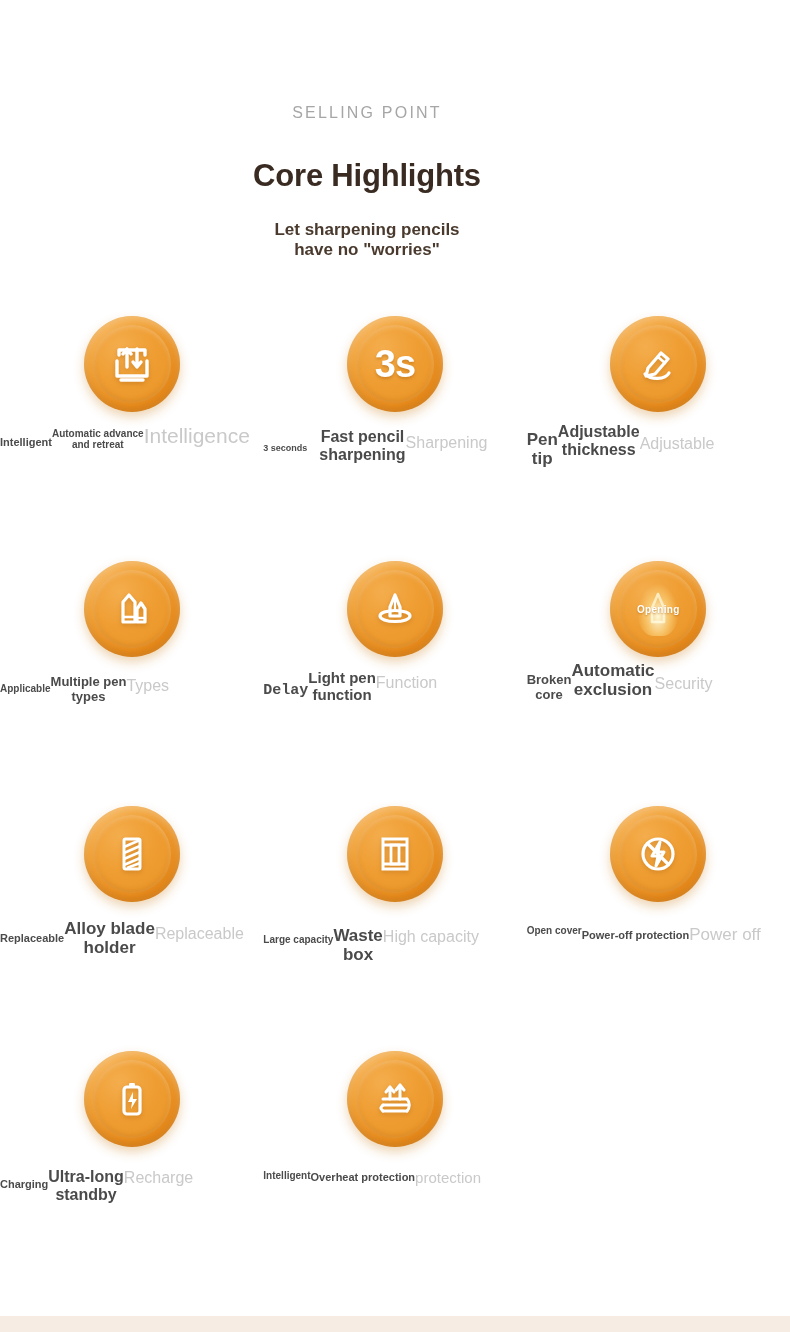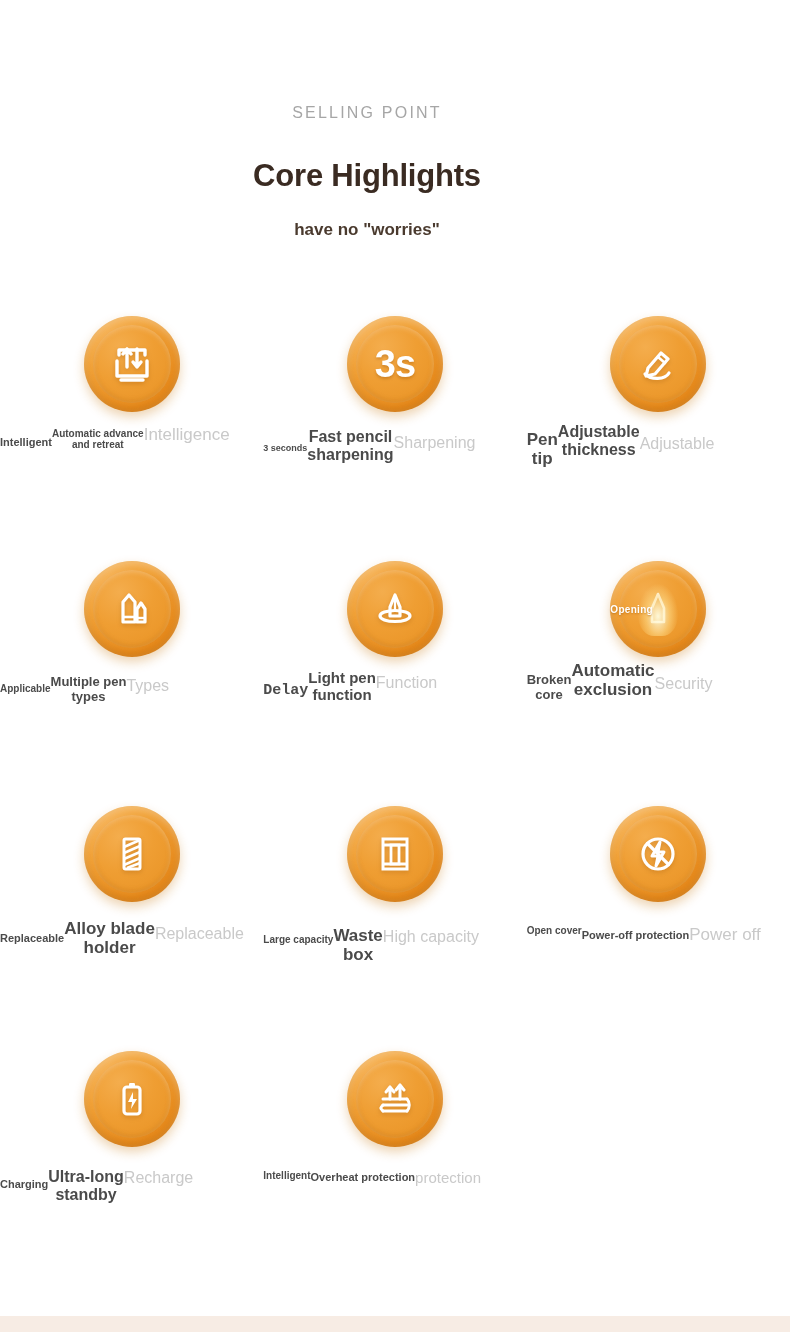--- a/index.html
+++ b/index.html
@@ -144,21 +144,21 @@
     pointer-events: none;
   }
 
   .badge-overlay-text {
     position: absolute;
     left: 0;
     right: 0;
     top: 50%;
     transform: translateY(-50%);
     z-index: 4;
-    text-align: left;
+    text-align: center;
     color: #ffffff;
     font-size: 10px;
     font-weight: bold;
     letter-spacing: 0.3px;
     text-shadow: 0 1px 2px rgba(170, 95, 10, 0.6);
     font-family: "Liberation Sans", sans-serif;
   }
 
   
   .labels {
@@ -186,24 +186,24 @@
   .caption {
     color: #c9c9c9;
     font-weight: 400;
     line-height: 1.2;
     font-family: "Liberation Sans", sans-serif;
   }
 
   
   .c1 .kicker  { font-size: 11px; margin-top: 22px; }
   .c1 .headline{ font-size: 10px; margin-top: 16px; }
-  .c1 .caption { font-size: 17px; margin-top: 8px; }
+  .c1 .caption { font-size: 21px; margin-top: 8px; }
 
   .c2 .kicker  { font-size:  9px; margin-top: 21px; }
-  .c2 .headline{ font-size: 16px; margin-top: 16px; }
+  .c2 .headline{ font-size: 16px; margin-top: 16px; margin-left: 12px; }
   .c2 .caption { font-size: 16px; margin-top:  9px; }
 
   .c3 .kicker  { font-size: 17px; margin-top: 18px; }
   .c3 .headline{ font-size: 16px; margin-top:  1px; }
   .c3 .caption { font-size: 16px; margin-top:  8px; }
 
   .c4 .kicker  { font-size: 10px; margin-top: 17px; }
   .c4 .headline{ font-size: 13px; margin-top: 18px; }
   .c4 .caption { font-size: 16px; margin-top: 10px; }
 
@@ -251,20 +251,21 @@
 </style>
 </head>
 <body>
 
 <div id="page">
 
   <div class="header">
     <div class="eyebrow">SELLING POINT</div>
     <div class="main-title">Core Highlights</div>
     <div class="sub-title">
+      <div>Let sharpening pencils</div>
       <div>have no "worries"</div>
     </div>
   </div>
 
   <div class="grid">
 
     <div class="cell c1">
       <div class="badge">
         <svg width="46" height="46" viewBox="0 0 46 46" fill="none">
           <path d="M10 14 V9 H36 V14" stroke="#fff" stroke-width="3.4" stroke-linecap="round" stroke-linejoin="round"></path>

